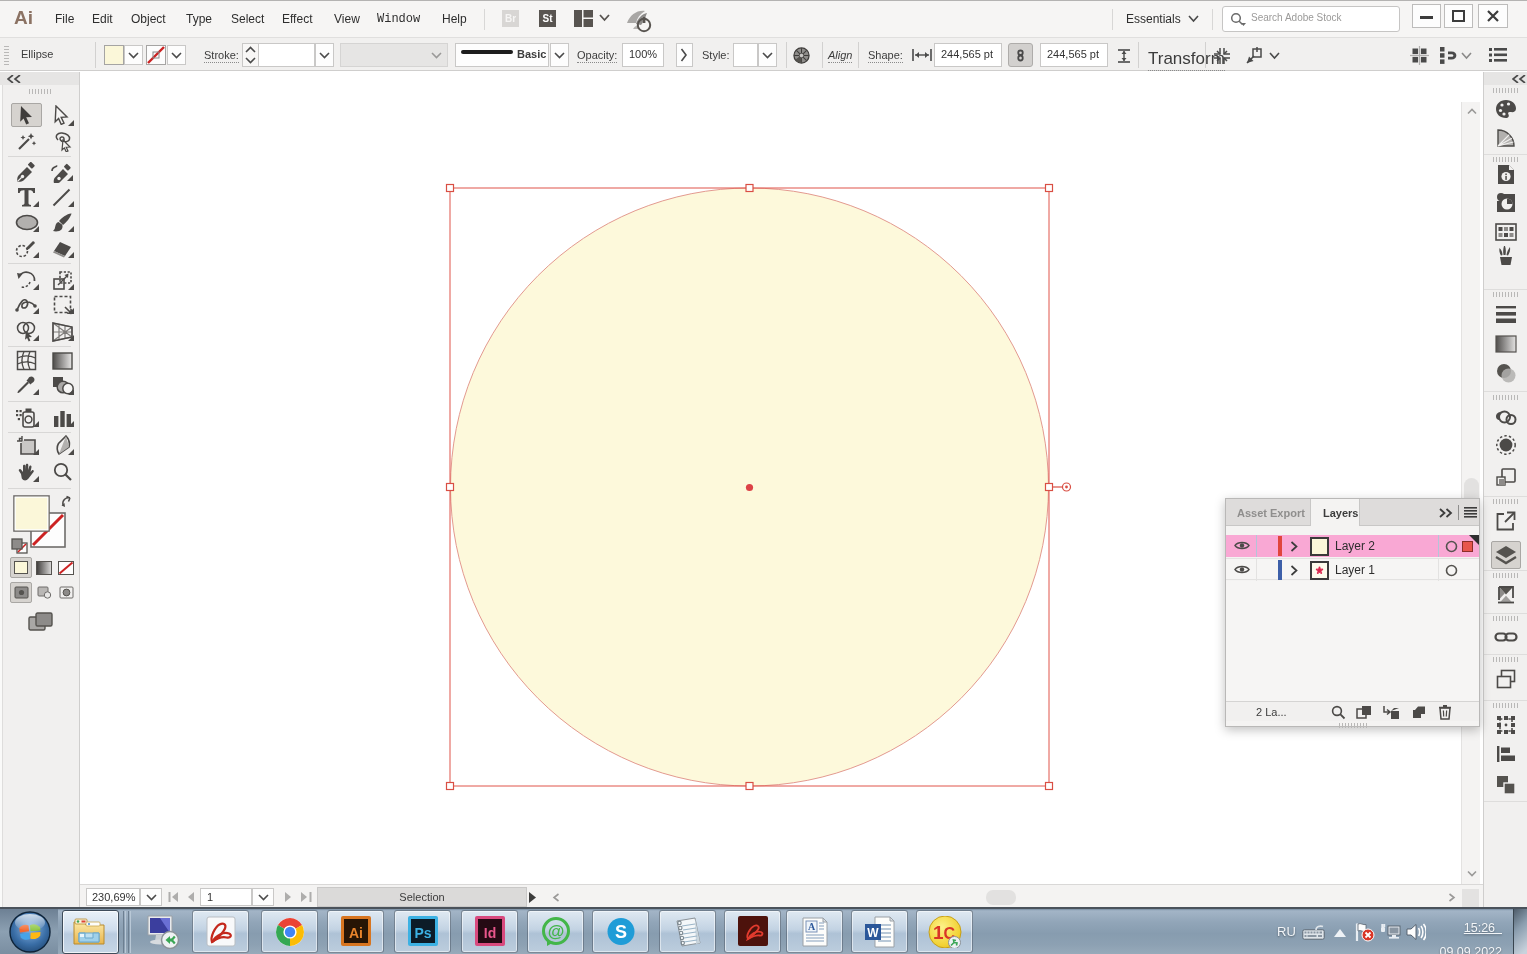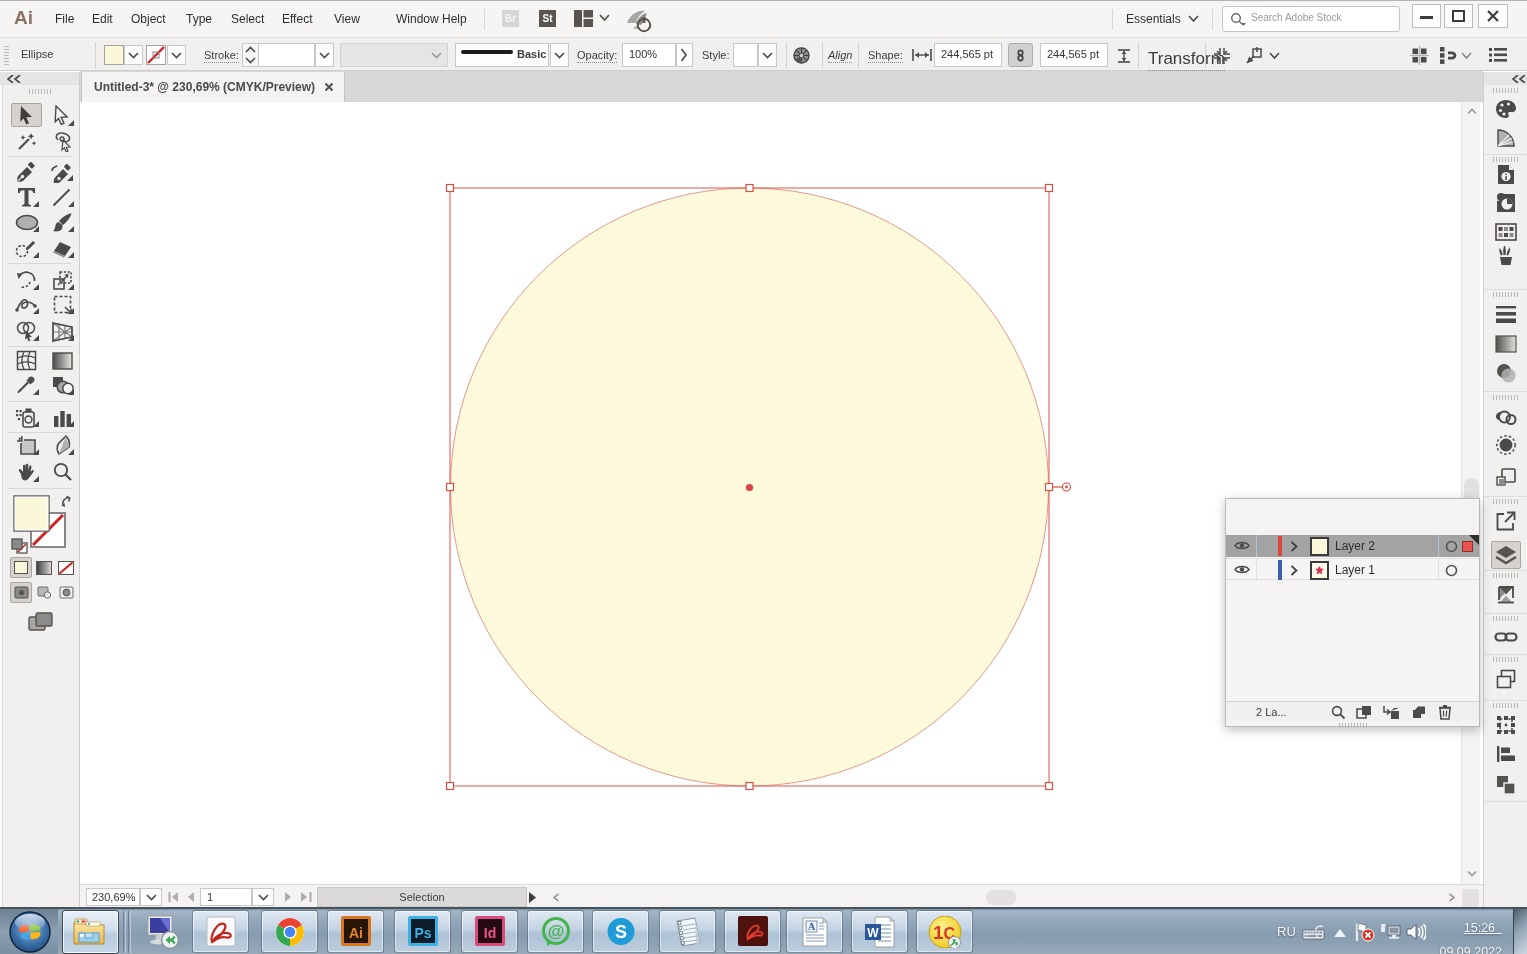--- a/index.html
+++ b/index.html
@@ -65,21 +65,21 @@
 
 <div id="menubar">
   <div id="ailogo">Ai</div>
   <div class="menu" style="left:55px;">File</div>
   <div class="menu" style="left:92px;">Edit</div>
   <div class="menu" style="left:131px;">Object</div>
   <div class="menu" style="left:186px;">Type</div>
   <div class="menu" style="left:231px;">Select</div>
   <div class="menu" style="left:282px;">Effect</div>
   <div class="menu" style="left:334px;">View</div>
-  <div class="menu" style="left:396px;">Window</div>
+  <div class="menu" style="left:377px;font-family:Liberation Mono, monospace;">Window</div>
   <div class="menu" style="left:442px;">Help</div>
   <div class="abs" style="left:484px; top:8px; width:1px; height:21px; background:#d8d7d6;"></div>
   <div class="abs" style="left:502px; top:9px; width:17px; height:17px; background:#d8d6d4; color:#f6f5f4; font-size:10px; font-weight:bold; text-align:center; line-height:17px;">Br</div>
   <div class="abs" style="left:539px; top:9px; width:17px; height:17px; background:#585450; color:#fff; font-size:10px; font-weight:bold; text-align:center; line-height:17px;">St</div>
   <svg class="abs" style="left:574px; top:9px;" width="19" height="17">
         <rect x="0" y="0" width="19" height="17" fill="#585450"></rect>
         <rect x="8" y="0" width="1.5" height="17" fill="#f6f5f4"></rect>
         <rect x="9" y="7.5" width="10" height="1.5" fill="#f6f5f4"></rect>
       </svg>
   <svg class="abs" style="left:599px; top:13px;" width="11" height="8" viewBox="0 0 11 8">
@@ -160,21 +160,21 @@
 
   <div class="abs" style="left:455px; top:5px; width:94px; height:24px; background:#fdfdfd; border:1px solid #c9c8c7;"></div>
   <div class="abs" style="left:461px; top:12px; width:52px; height:4px; background:#1c1c1c; border-radius:2px;"></div>
   <div class="abs" style="left:517px; top:10px; font-size:11px; font-weight:bold; color:#3c3c3c;">Basic</div>
   <div class="abs" style="left:550px; top:5px; width:19px; height:24px; background:#fdfdfd; border:1px solid #c9c8c7;"></div>
   <svg class="abs" style="left:554px; top:14px;" width="11" height="7" viewBox="0 0 11 7">
         <path d="M1 1 L5.5 5.5 L10 1" stroke="#4a4a4a" stroke-width="1.6" fill="none"></path>
       </svg>
 
   <div class="abs dotu" style="left:577px; top:11px; font-size:11px; color:#3c3c3c;">Opacity:</div>
-  <div class="inp" style="left:622px; top:5px; width:54px; height:24px; padding:4px 0 0 6px; font-size:11px;">100%</div>
+  <div class="inp" style="left:622px; top:5px; width:42px; height:24px; padding:4px 0 0 6px; font-size:11px;">100%</div>
   <div class="abs" style="left:676px; top:5px; width:17px; height:24px; background:#fdfdfd; border:1px solid #c9c8c7;"></div>
   <svg class="abs" style="left:680px; top:9px;" width="8" height="16" viewBox="0 0 8 16">
         <path d="M1.5 2 L6 8 L1.5 14" stroke="#4a4a4a" stroke-width="1.6" fill="none"></path>
       </svg>
 
   <div class="abs" style="left:702px; top:11px; font-size:11px; color:#3c3c3c;">Style:</div>
   <div class="inp" style="left:733px; top:5px; width:25px; height:24px;"></div>
   <div class="abs" style="left:758px; top:5px; width:19px; height:24px; background:#fdfdfd; border:1px solid #c9c8c7;"></div>
   <svg class="abs" style="left:762px; top:14px;" width="11" height="7" viewBox="0 0 11 7">
         <path d="M1 1 L5.5 5.5 L10 1" stroke="#4a4a4a" stroke-width="1.6" fill="none"></path>
@@ -255,28 +255,20 @@
   <svg class="abs" style="left:1489px; top:9px;" width="18" height="16" viewBox="0 0 18 16" fill="#4a4a4a">
     <rect x="0" y="1" width="3" height="3"></rect>
         <rect x="5" y="1" width="13" height="2.6"></rect>
     <rect x="0" y="6.5" width="3" height="3"></rect>
         <rect x="5" y="6.5" width="13" height="2.6"></rect>
     <rect x="0" y="12" width="3" height="3"></rect>
         <rect x="5" y="12" width="13" height="2.6"></rect>
   </svg>
 </div>
 
-<div id="tabstrip">
-  <div id="doctab">
-        <span class="t">Untitled-3* @ 230,69% (CMYK/Preview)</span>
-  <svg class="abs" style="left:242px; top:10px;" width="10" height="10" viewBox="0 0 10 10">
-          <path d="M1.5 1.5 L8.5 8.5 M8.5 1.5 L1.5 8.5" stroke="#4a4a4a" stroke-width="1.8"></path>
-        </svg>
-  </div>
-</div>
 
 <div id="canvas">
   <svg width="1381" height="782" style="position:absolute;left:0;top:0;">
 
     <circle cx="669.5" cy="385" r="299" fill="#fdf9db" stroke="#e39a90" stroke-width="1"></circle>
     <rect x="370" y="86" width="599" height="598" fill="none" stroke="#e0544a" stroke-width="1"></rect>
 
     <g fill="#fff" stroke="#d94f44" stroke-width="1.2">
       <rect x="366.5" y="82.5" width="7" height="7"></rect>
       <rect x="666" y="82.5" width="7" height="7"></rect>
@@ -779,22 +771,38 @@
       <div id="vthumb"></div>
 <svg class="abs" style="left:5px; top:6px;" width="10" height="7" viewBox="0 0 10 7">
         <path d="M1 5.5 L5 1.5 L9 5.5" stroke="#9a9998" stroke-width="1.6" fill="none"></path>
       </svg>
 <svg class="abs" style="left:5px; top:768px;" width="10" height="7" viewBox="0 0 10 7">
         <path d="M1 1.5 L5 5.5 L9 1.5" stroke="#9a9998" stroke-width="1.6" fill="none"></path>
       </svg>
 </div>
 
 <div id="layers">
-
-  <div class="lrow" style="top:36px; height:22px; background:#a3a3a3;">
+  <div id="lp-tabs">
+    <div class="abs" style="left:11px; top:8px; font-size:11px; font-weight:bold; color:#8f8e8d;">Asset Export</div>
+    <div id="lp-activetab">
+          <span class="abs" style="left:12px; top:8px; font-size:11px; font-weight:bold; color:#3c3c3c;">Layers</span>
+        </div>
+    <svg class="abs" style="left:213px; top:9px;" width="14" height="10" viewBox="0 0 14 10">
+          <path d="M1 1 L5.5 5 L1 9 M7.5 1 L12 5 L7.5 9" fill="none" stroke="#3c3c3c" stroke-width="1.8"></path>
+        </svg>
+    <div class="abs" style="left:232px; top:6px; width:1px; height:15px; background:#8f8e8d;"></div>
+    <svg class="abs" style="left:238px; top:8px;" width="13" height="11" viewBox="0 0 13 11" fill="#3c3c3c">
+          <rect x="0" y="0" width="13" height="1.6"></rect>
+          <rect x="0" y="3" width="13" height="1.6"></rect>
+          <rect x="0" y="6" width="13" height="1.6"></rect>
+          <rect x="0" y="9" width="13" height="1.6"></rect>
+        </svg>
+  </div>
+
+  <div class="lrow" style="top:36px; height:22px; background:#f9a8d4;">
     <svg class="eye" width="16" height="11" viewBox="0 0 16 11">
           <path d="M1 5.5 C4 1.5 12 1.5 15 5.5 C12 9.5 4 9.5 1 5.5 Z" fill="none" stroke="#4c4a48" stroke-width="1.4"></path>
           <circle cx="8" cy="5.5" r="2.2" fill="#4c4a48"></circle>
         </svg>
     <div class="abs" style="left:30px; top:0; width:1px; height:22px; background:#b4c4d8;"></div>
     <div class="abs" style="left:52px; top:1px; width:4px; height:20px; background:#e0453c;"></div>
     <svg class="abs" style="left:64px; top:6px;" width="8" height="11" viewBox="0 0 8 11">
           <path d="M1.5 1 L6.5 5.5 L1.5 10" fill="none" stroke="#3c3c3c" stroke-width="1.7"></path>
         </svg>
     <div class="lthumb" style="background:#fbf7d9;"></div>

